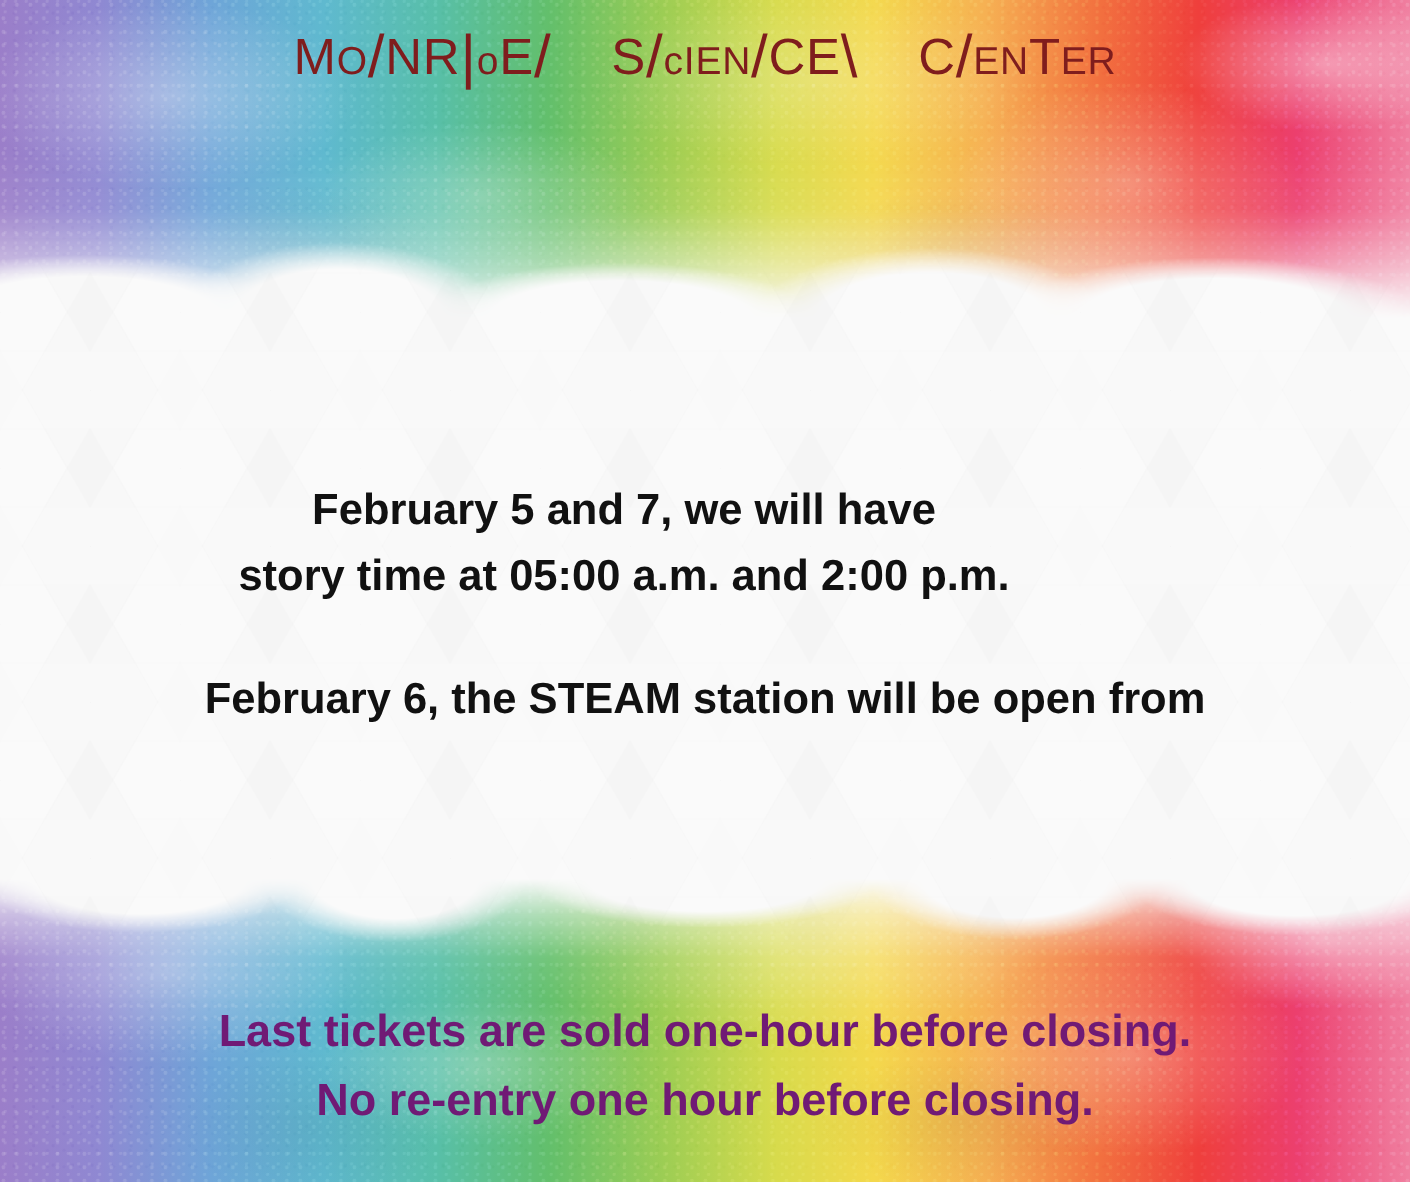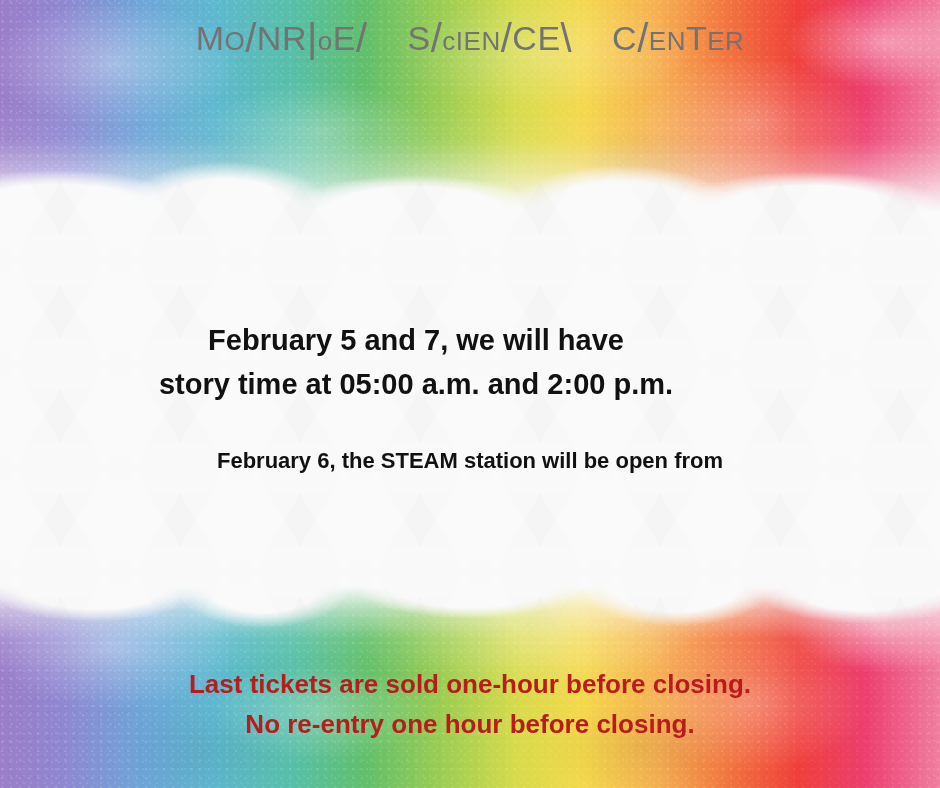--- a/index.html
+++ b/index.html
@@ -121,21 +121,21 @@
       radial-gradient(ellipse 125px 42px at 92% 0%, transparent 0 58%, #000 90%);
     mask-composite:intersect;
   }
 
   
   .content{ position:absolute; inset:0; }
 
   #logo{
     position:absolute; top:16px; left:0; width:940px;
     text-align:center;
-    color:#737373;
+    color:#7f1d1d;
     font-family:"Liberation Sans", sans-serif;
     font-weight:400;
     font-size:34px;
     letter-spacing:.5px;
     white-space:nowrap;
     line-height:1;
   }
   #logo .sm{ font-size:26px; }
   #logo .sep{ font-size:40px; font-weight:300; display:inline-block; transform:translateY(2px); }
   #logo .gap{ display:inline-block; width:20px; }
@@ -168,30 +168,30 @@
     font-weight:bold;
     font-size:29px;
     line-height:1.52;
   }
 
   #steam-block{
     position:absolute; top:444px; left:0; width:940px;
     text-align:center;
     color:#111111;
     font-weight:bold;
-    font-size:22px;
+    font-size:29px;
     line-height:1.52;
   }
 
   #footer-block{
     position:absolute; top:665px; left:0; width:940px;
     text-align:center;
-    color:#b91c1c;
-    font-weight:bold;
-    font-size:26px;
+    color:#701a75;
+    font-weight:bold;
+    font-size:30px;
     line-height:1.53;
   }
 </style>
 </head>
 <body>
 
 <div id="poster">
 
   <div class="hex-layer"></div>
   <div class="hex-layer b"></div>

